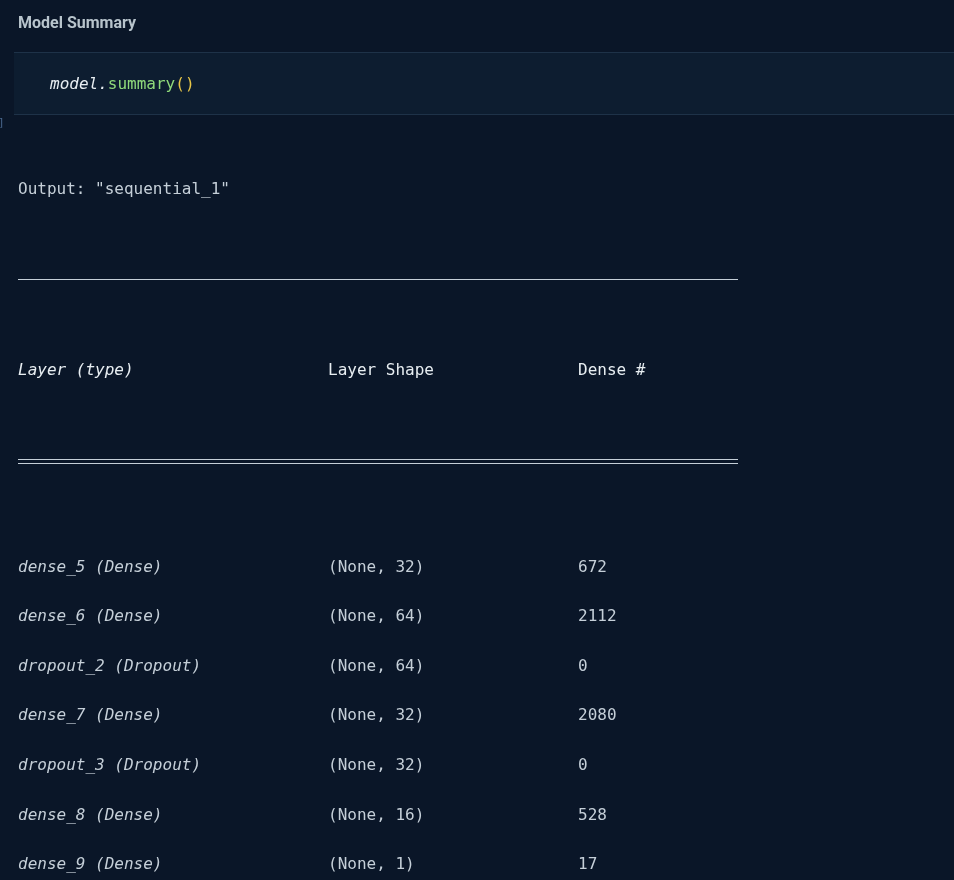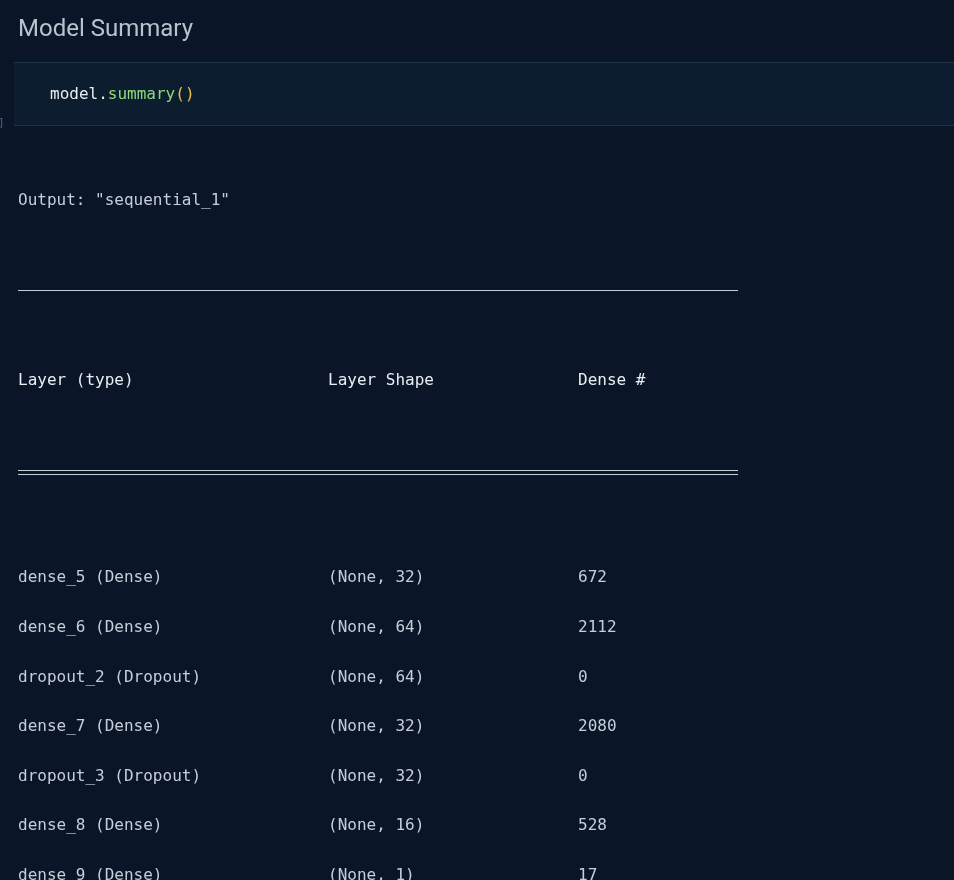--- a/index.html
+++ b/index.html
@@ -21,36 +21,36 @@
     background:var(--bg);
     color:var(--fg);
     font-family:var(--mono);
     font-size:16px;
     line-height:1.35;
     width:954px;
   }
   body{padding:8px 0 20px 0;}
   .section-title{
     font-family:-apple-system,BlinkMacSystemFont,'Segoe UI',Roboto,sans-serif;
-    font-size:24px;
-    font-weight:400;
+    font-size:16px;
+    font-weight:700;
     color:var(--header);
     padding:4px 0 14px 18px;
   }
   .code-cell{
     margin:4px 0 8px 14px;
     padding:20px 36px;
     background:var(--bg-cell);
     border:1px solid var(--border-cell);
     border-left:none;
     border-right:none;
     overflow-x:auto;
   }
   .code-cell .line{white-space:pre;font-family:var(--mono);}
-  .tok-w{color:var(--fg);}
+  .tok-w{color:var(--fg);font-style:italic;}
   .tok-y{color:var(--yellow);}
   .tok-g{color:var(--green);}
   .output{
     padding:12px 0 6px 18px;
     font-family:var(--mono);
     white-space:pre;
     color:var(--fg-dim);
   }
   .output .model-line{margin-bottom:6px;}
   .output .hrule{
@@ -64,21 +64,21 @@
   .output .hrule-double:before,
   .output .hrule-double:after{
     content:"";position:absolute;left:0;right:0;border-top:1px solid var(--fg-dim);
   }
   .output .hrule-double:before{top:0;}
   .output .hrule-double:after{top:4px;}
   .tbl{display:table;width:720px;margin-top:8px;}
   .trow{display:table-row;}
   .tcell{display:table-cell;padding:14px 6px 14px 0;vertical-align:top;}
   .trow.hdr .tcell{padding:6px 6px 6px 0;font-weight:normal;color:var(--fg);}
-  .col-layer{width:310px;}
+  .col-layer{width:310px;font-style:italic;}
   .col-shape{width:250px;}
   .col-param{width:160px;}
   .left-marker{
     position:absolute;
     left:-2px;
     top:116px;
     font-size:11px;
     color:#48668a;
   }
 </style>

